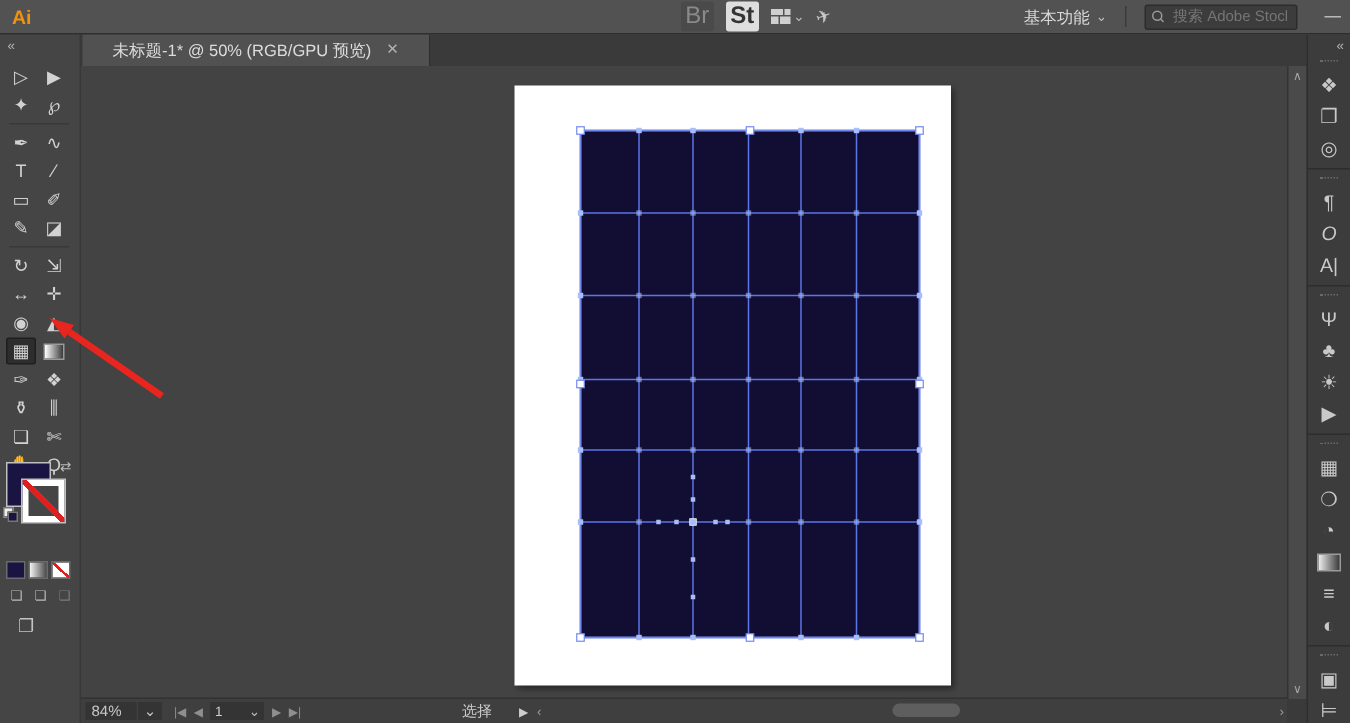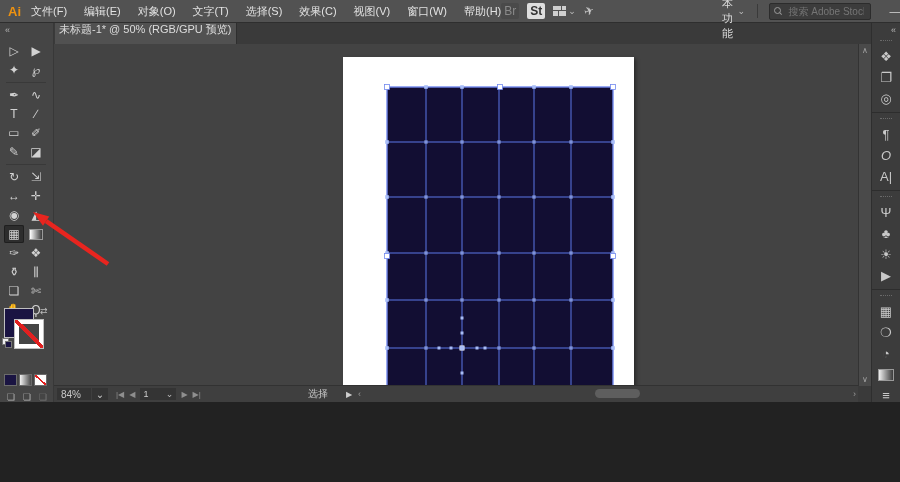--- a/index.html
+++ b/index.html
@@ -1,26 +1,26 @@
 <!DOCTYPE html>
 <html><head>
 <meta charset="utf-8">
 <style>
   html,body{margin:0;padding:0;background:#222;}
-  .app{position:relative;width:900px;height:402px;overflow:hidden;
+  .app{position:relative;width:900px;height:482px;overflow:hidden;
        font-family:"Liberation Sans","DejaVu Sans",sans-serif;
        background:#444;color:#d6d6d6;font-size:11px;-webkit-font-smoothing:antialiased;}
   
   .menubar{position:absolute;top:0;left:0;right:0;height:22px;background:#525252;
            display:flex;align-items:center;border-bottom:1px solid #2e2e2e;z-index:5;}
   .ai-logo{color:#ee9210;font-weight:bold;font-size:13px;margin:0 10px 0 8px;}
   .menus{display:flex;gap:17px;color:#e2e2e2;}
   .menu-item{cursor:default;white-space:nowrap;}
   .mb-right{margin-left:auto;display:flex;align-items:center;gap:8px;padding-right:6px;}
-  .badge{font-size:12px;padding:1px 3px;border-radius:2px;}
+  .badge{font-size:16px;padding:1px 3px;border-radius:2px;}
   .badge.br{background:#4a4a4a;color:#8a8a8a;}
   .badge.st{background:#dedede;color:#333;font-weight:bold;}
   .layout-ico{display:inline-flex;align-items:center;gap:2px;color:#cfcfcf;}
   .grid-glyph{display:inline-block;width:13px;height:10px;background:
       linear-gradient(#cfcfcf,#cfcfcf) 0 0/8px 4px no-repeat,
       linear-gradient(#cfcfcf,#cfcfcf) 9px 0/4px 4px no-repeat,
       linear-gradient(#cfcfcf,#cfcfcf) 0 5px/5px 5px no-repeat,
       linear-gradient(#cfcfcf,#cfcfcf) 6px 5px/7px 5px no-repeat;}
   .share-ico{color:#c7c7c7;font-size:12px;transform:rotate(-20deg);}
   .workspace{display:flex;align-items:center;gap:4px;color:#dadada;margin-left:120px;}
@@ -64,21 +64,21 @@
   .mini.color{background:#1a1442;}
   .mini.grad{background:linear-gradient(90deg,#f2f2f2,#4a4a4a);}
   .mini.none{background:linear-gradient(to top right,#fff 44%,#e02020 44%,#e02020 56%,#fff 56%);}
   .mode{width:14px;height:12px;border:0;color:#b9b9b9;font-size:9px;display:flex;align-items:center;justify-content:center;}
   .mode.dim{color:#7a7a7a;}
   .screen-mode{position:absolute;left:12px;top:388px;color:#c3c3c3;font-size:12px;}
   
   .center{position:absolute;top:22px;left:53px;width:805px;bottom:0;}
   .tabbar{position:absolute;top:0;left:0;right:0;height:22px;background:#3a3a3a;border-bottom:1px solid #2e2e2e;}
   .tab{position:absolute;left:2px;top:0;height:22px;background:#515151;display:flex;align-items:center;
-       gap:10px;padding:0 4px;color:#dcdcdc;border-right:1px solid #2e2e2e;flex-direction:column;}
+       gap:10px;padding:0 20px;color:#dcdcdc;border-right:1px solid #2e2e2e;}
   .tab-close{color:#b3b3b3;font-size:10px;cursor:default;}
   .canvas{position:absolute;top:22px;left:0;right:0;bottom:16px;background:#434343;overflow:hidden;}
   .artboard{position:absolute;left:290px;top:13px;width:291px;height:400px;background:#fff;
             box-shadow:2px 2px 4px rgba(0,0,0,.4);}
   .meshsvg{position:absolute;left:329px;top:38px;}
   
   .statusbar{position:absolute;bottom:0;left:0;right:0;height:16px;background:#3f3f3f;
              display:flex;align-items:center;font-size:10px;color:#c9c9c9;border-top:1px solid #323232;}
   .sb-box{background:#343434;height:12px;display:flex;align-items:center;padding:0 4px;margin-left:4px;}
   .zoom-box{width:26px;}
@@ -109,31 +109,20 @@
   
   .arrow-overlay{position:absolute;inset:0;pointer-events:none;z-index:9;}
 </style>
 </head>
 <body>
 
 <div class="app">
 
   <header class="menubar">
     <span class="ai-logo">Ai</span>
-    <nav class="menus" id="menus">
-        <span class="menu-item">文件(F)</span>
-        <span class="menu-item">编辑(E)</span>
-        <span class="menu-item">对象(O)</span>
-        <span class="menu-item">文字(T)</span>
-        <span class="menu-item">选择(S)</span>
-        <span class="menu-item">效果(C)</span>
-        <span class="menu-item">视图(V)</span>
-        <span class="menu-item">窗口(W)</span>
-        <span class="menu-item">帮助(H)</span>
-      </nav>
     <div class="mb-right">
       <span class="badge br">Br</span>
       <span class="badge st">St</span>
       <span class="layout-ico">
         <span class="grid-glyph"></span>
         <span class="chev">⌄</span>
       </span>
       <span class="share-ico">✈</span>
       <span class="workspace">
         <span>基本功能</span>

